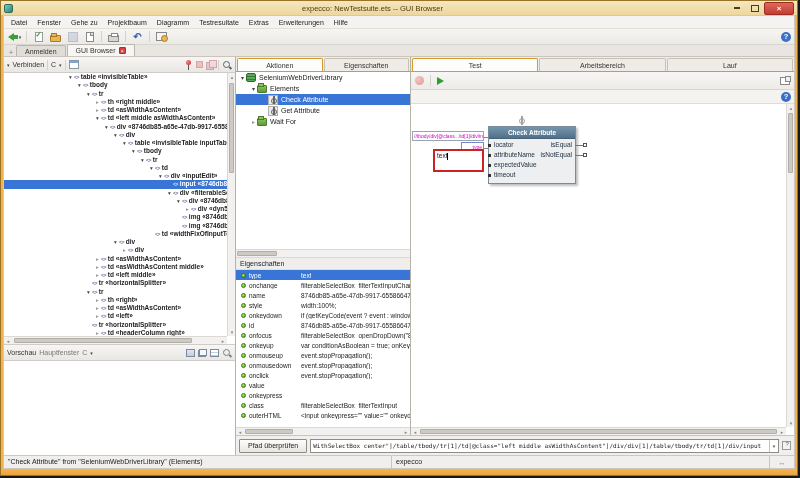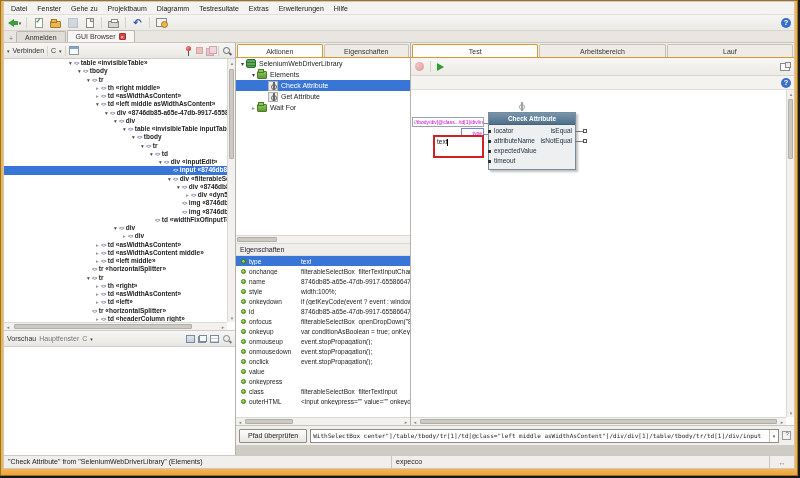--- a/index.html
+++ b/index.html
@@ -167,20 +167,27 @@
   .stleft{width:388px;padding-left:4px;border-right:1px solid #c8c6c2;overflow:hidden;white-space:nowrap;line-height:12px;}
   .stmid{flex:1;padding-left:4px;border-right:1px solid #c8c6c2;line-height:12px;}
   .stgrip{width:24px;text-align:center;color:#777;font-size:7px;}
   .stgrip::after{content:"↔";}
   .bottomstrip{height:6px;background:linear-gradient(#f5b54f,#eda33e);}
 </style>
 </head>
 <body>
 
 <div id="win">
+  <div class="titlebar">
+    <span class="appicon"></span>
+    <span class="wtitle">expecco: NewTestsuite.ets -- GUI Browser</span>
+    <span class="wbtn wmin"></span>
+    <span class="wbtn wmax"></span>
+    <span class="wclose">×</span>
+  </div>
   <div class="inner">
     <div class="menubar" id="menubar">
         <span class="menu-item">Datei</span>
         <span class="menu-item">Fenster</span>
         <span class="menu-item">Gehe zu</span>
         <span class="menu-item">Projektbaum</span>
         <span class="menu-item">Diagramm</span>
         <span class="menu-item">Testresultate</span>
         <span class="menu-item">Extras</span>
         <span class="menu-item">Erweiterungen</span>

